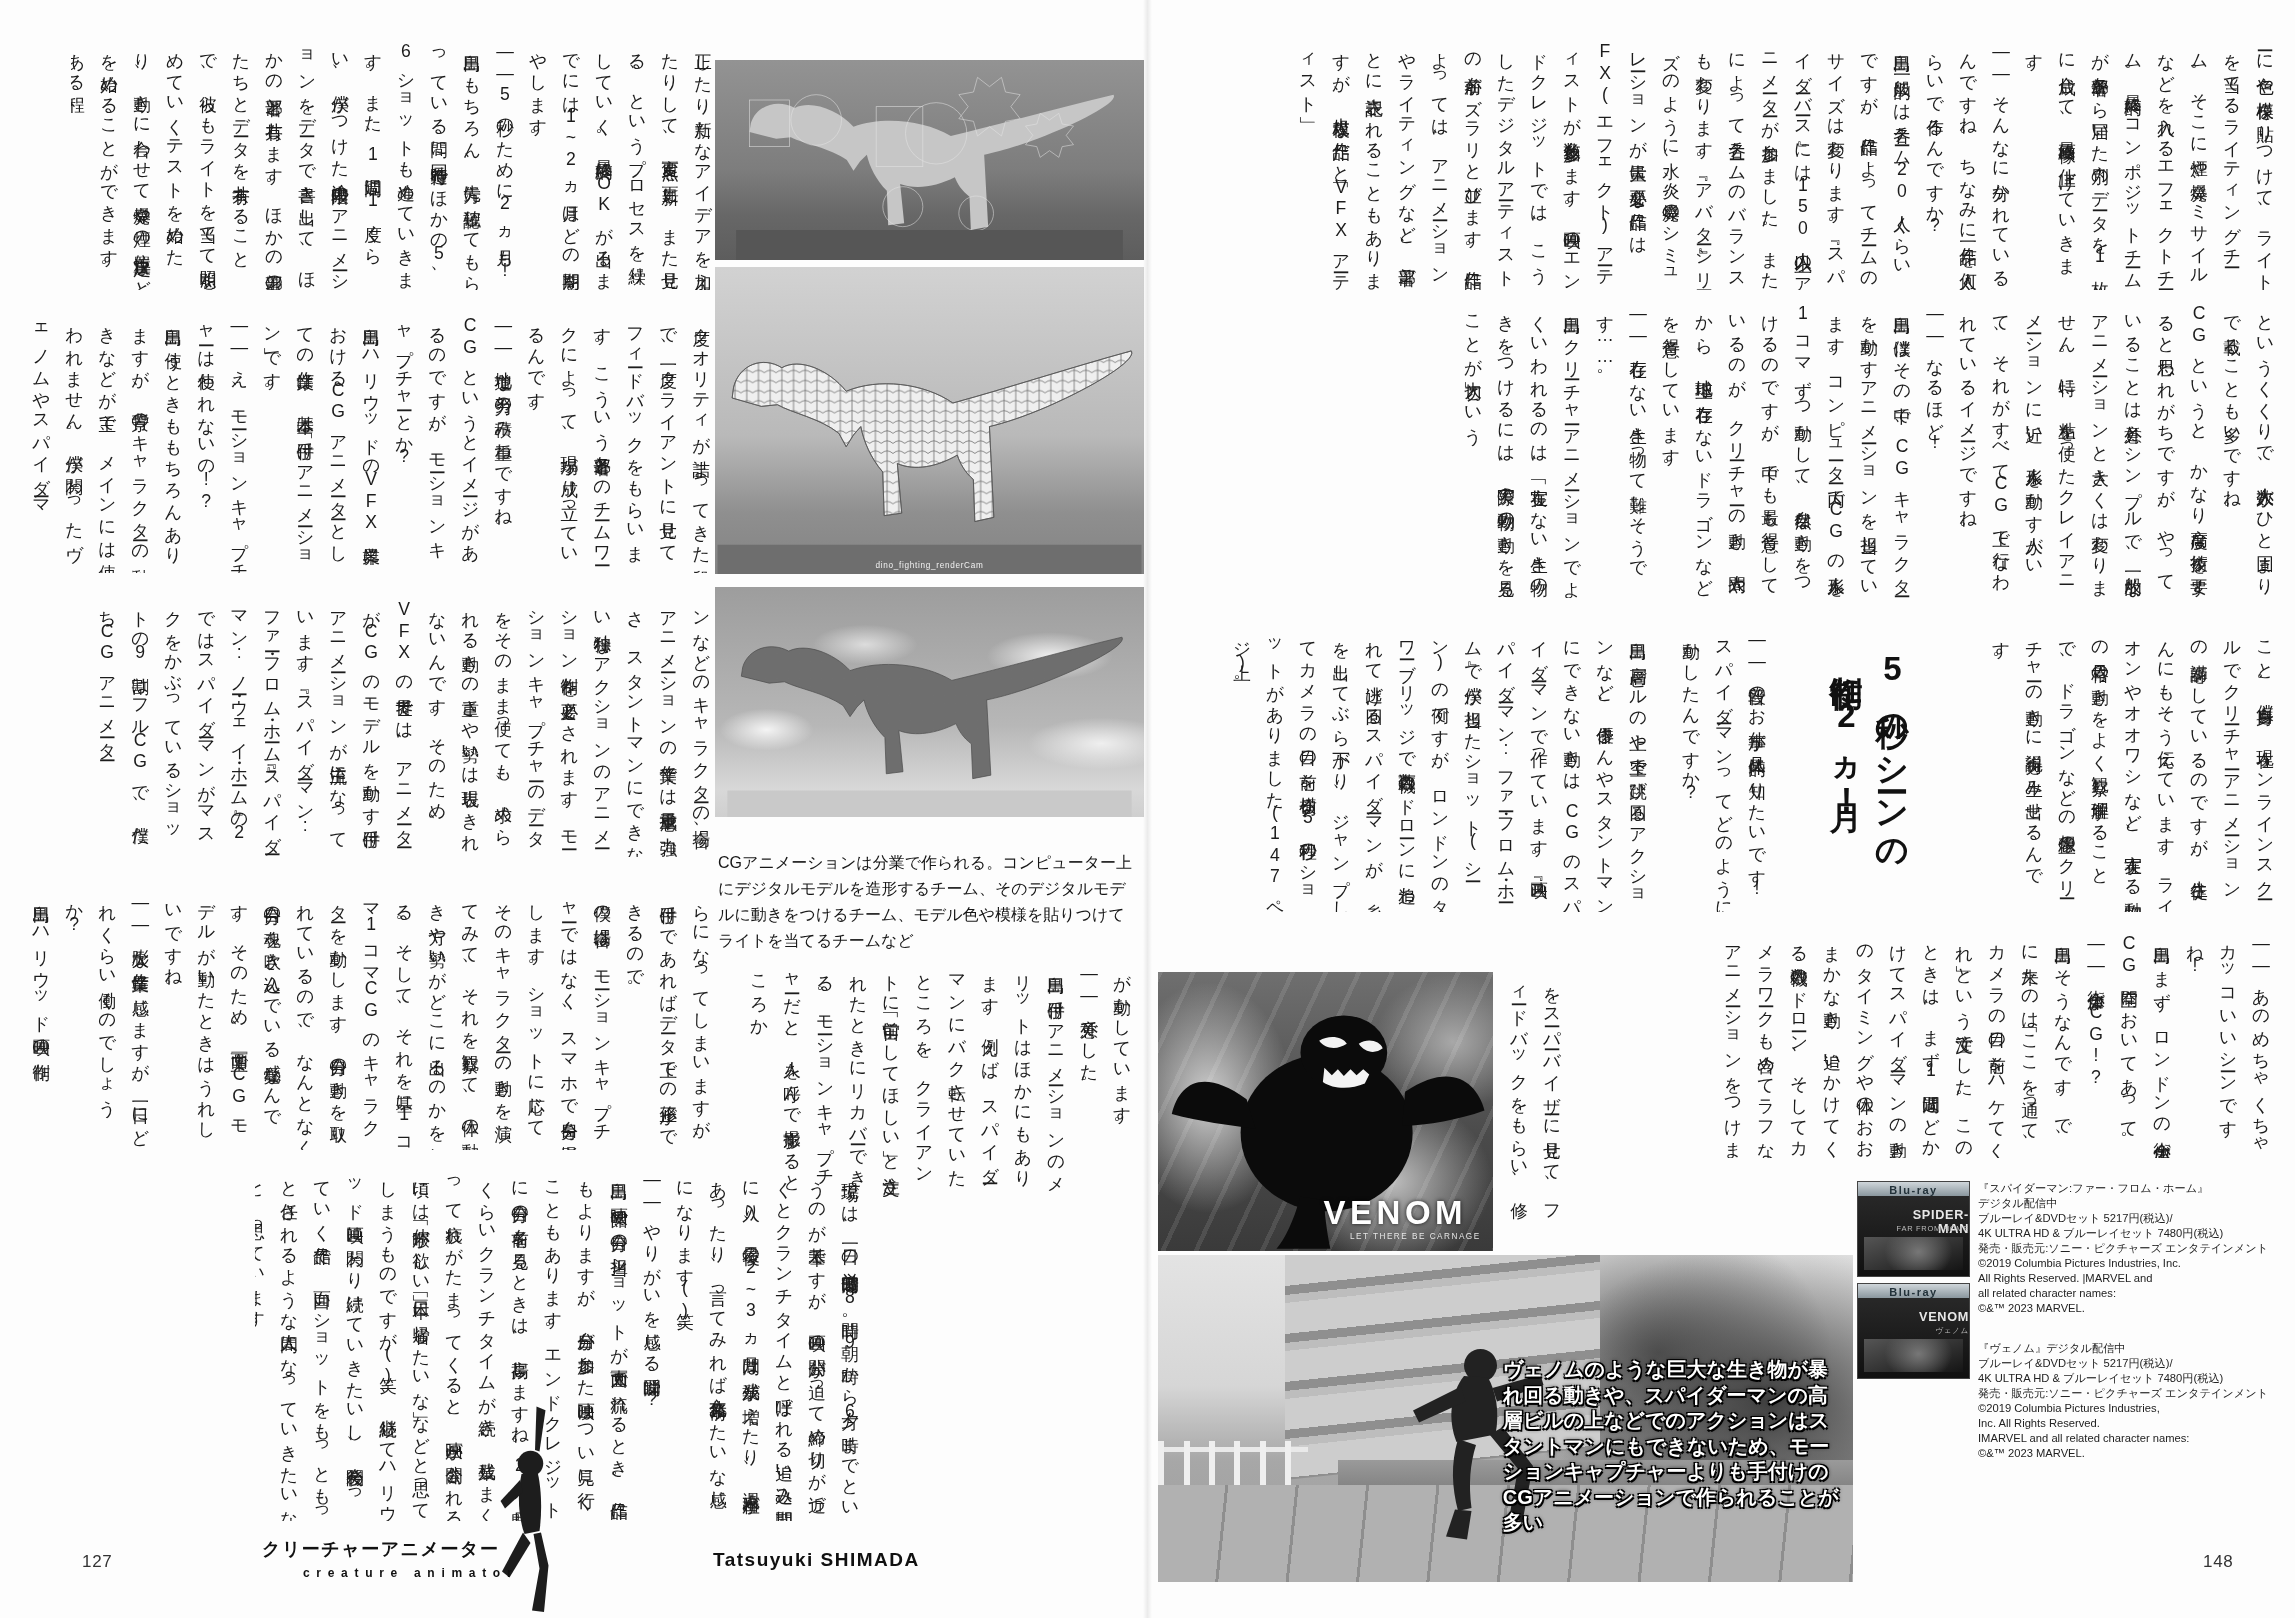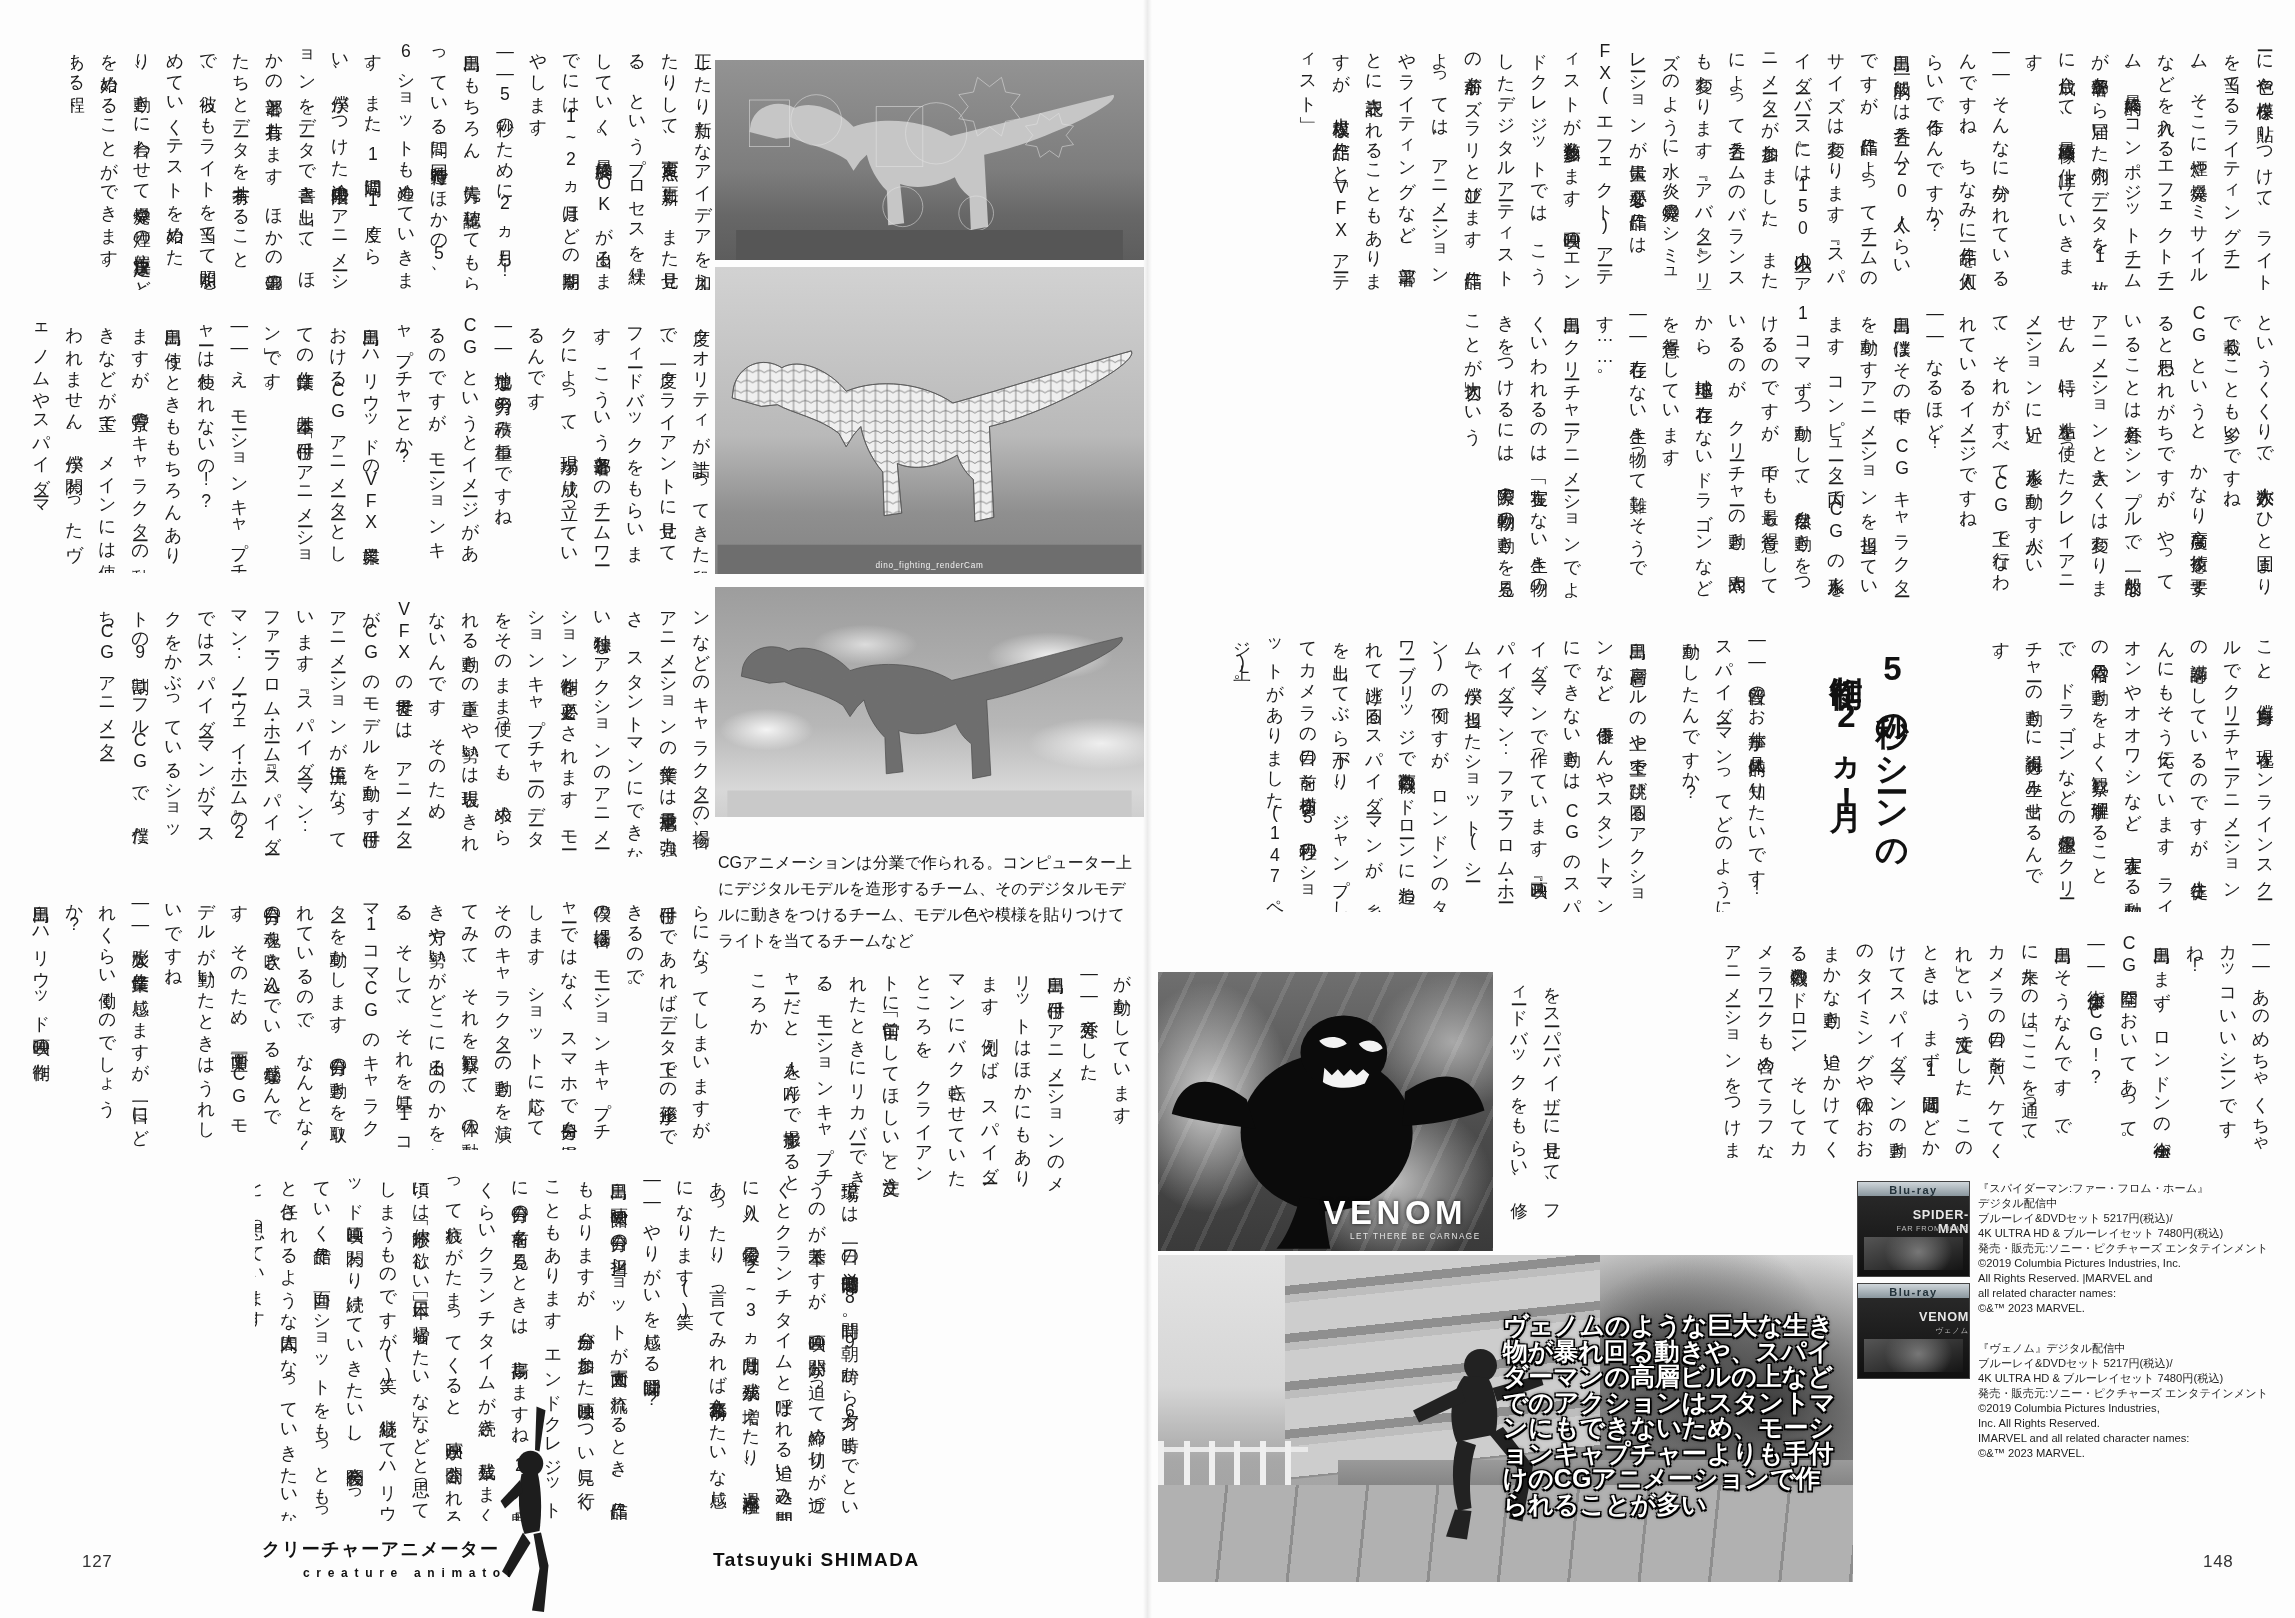--- a/index.html
+++ b/index.html
@@ -46,22 +46,22 @@
      radial-gradient(247px 195px at 72% 30%,#565656,rgba(86,86,86,0) 70%),
      linear-gradient(180deg,#e3e3e3 0%,#d6d6d6 40%,#a7a7a7 63%,#9c9c9c 100%);}
   .building{position:absolute;left:127px;top:0;width:315px;height:225px;
      background:repeating-linear-gradient(180deg,#cdcdcd 0 31px,#8f8f8f 31px 40px,#bdbdbd 40px 48px);
      transform:skewY(-6deg);transform-origin:left top;}
   .pavement{position:absolute;left:0;bottom:0;width:100%;height:97px;
      background:repeating-linear-gradient(96deg,#b1b1b1 0 67px,#8e8e8e 67px 70px),linear-gradient(180deg,#ababab,#939393);}
   .lowwall{position:absolute;left:180px;bottom:88px;width:517px;height:34px;background:linear-gradient(180deg,#9a9a9a,#7e7e7e);}
   .railing{position:absolute;left:0;bottom:96px;width:150px;height:45px;
      background:repeating-linear-gradient(90deg,#efefef 0 6px,rgba(0,0,0,0) 6px 25.5px),linear-gradient(180deg,rgba(0,0,0,0) 0 6px,#e9e9e9 6px 10.5px,rgba(0,0,0,0) 10.5px);}
-  .ovl-caption{position:absolute;font-size:25px;line-height:25.5px;font-weight:700;color:#fff;white-space:pre-line;
-     text-shadow:-1.5px -1.5px 0 #000,1.5px -1.5px 0 #000,-1.5px 1.5px 0 #000,1.5px 1.5px 0 #000,0 0 4.5px #000;}
+  .ovl-caption{position:absolute;font-size:20px;line-height:25.5px;font-weight:700;color:#fff;white-space:pre-line;
+     text-shadow:-1.5px -1.5px 0 #000,1.5px -1.5px 0 #000,-1.5px 1.5px 0 #000,1.5px 1.5px 0 #000,0 0 4.5px #000;margin-top:44px;}
   .cover{position:absolute;border:1.5px solid #444;background:linear-gradient(180deg,#2c2c2c,#101010);}
   .bd-strip{position:absolute;left:0;top:0;right:0;height:14px;background:linear-gradient(180deg,#cfd6da,#8a979e);
      text-align:center;font-size:11px;font-weight:700;color:#23323a;line-height:16.5px;letter-spacing:1.5px;}
   .cov-title{position:absolute;left:0;right:0;top:25.5px;text-align:right;color:#e8e8e8;font-weight:700;font-size:12.7px;letter-spacing:0.7px;padding-left:40px;}
   .cov-sub{position:absolute;left:0;right:0;top:42px;text-align:right;color:#bdbdbd;font-size:7.5px;letter-spacing:0.7px;}
   .cov-art{position:absolute;left:6px;right:6px;top:55px;bottom:6px;
      background:radial-gradient(45px 37px at 55% 45%,#777,rgba(60,60,60,0) 75%),linear-gradient(160deg,#555,#151515);}
   
   .prof-title-jp{position:absolute;font-weight:700;font-size:18px;letter-spacing:1.5px;color:#111;}
   .prof-title-en{position:absolute;font-weight:700;font-size:12px;letter-spacing:6.7px;color:#111;}

